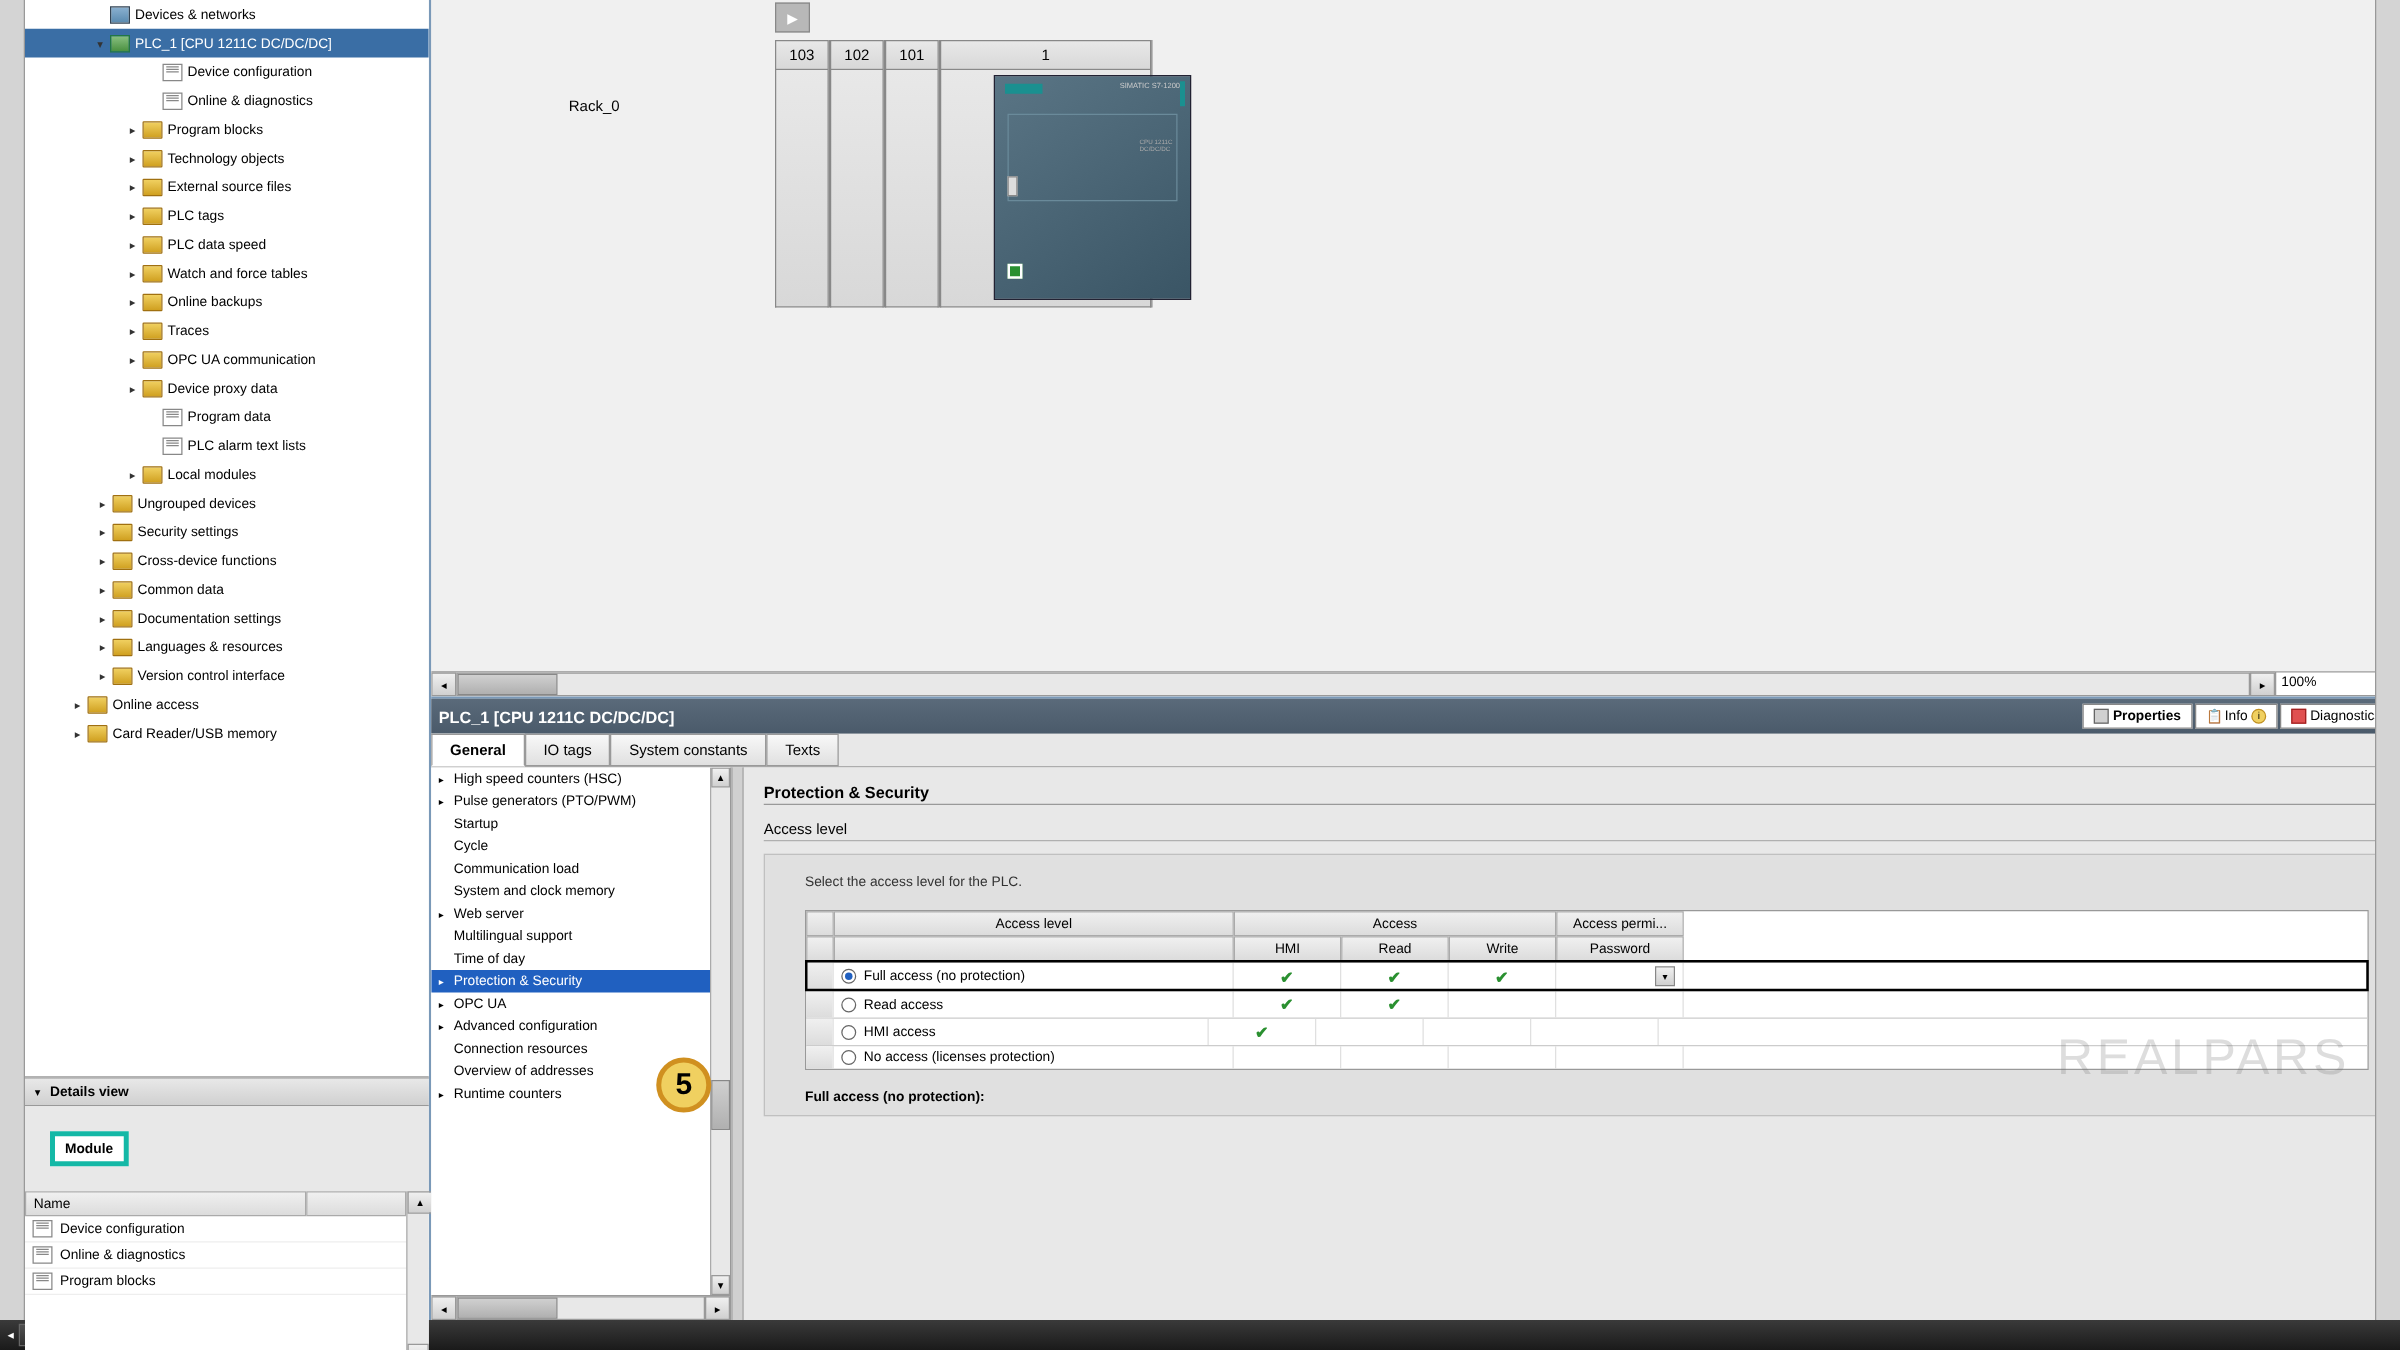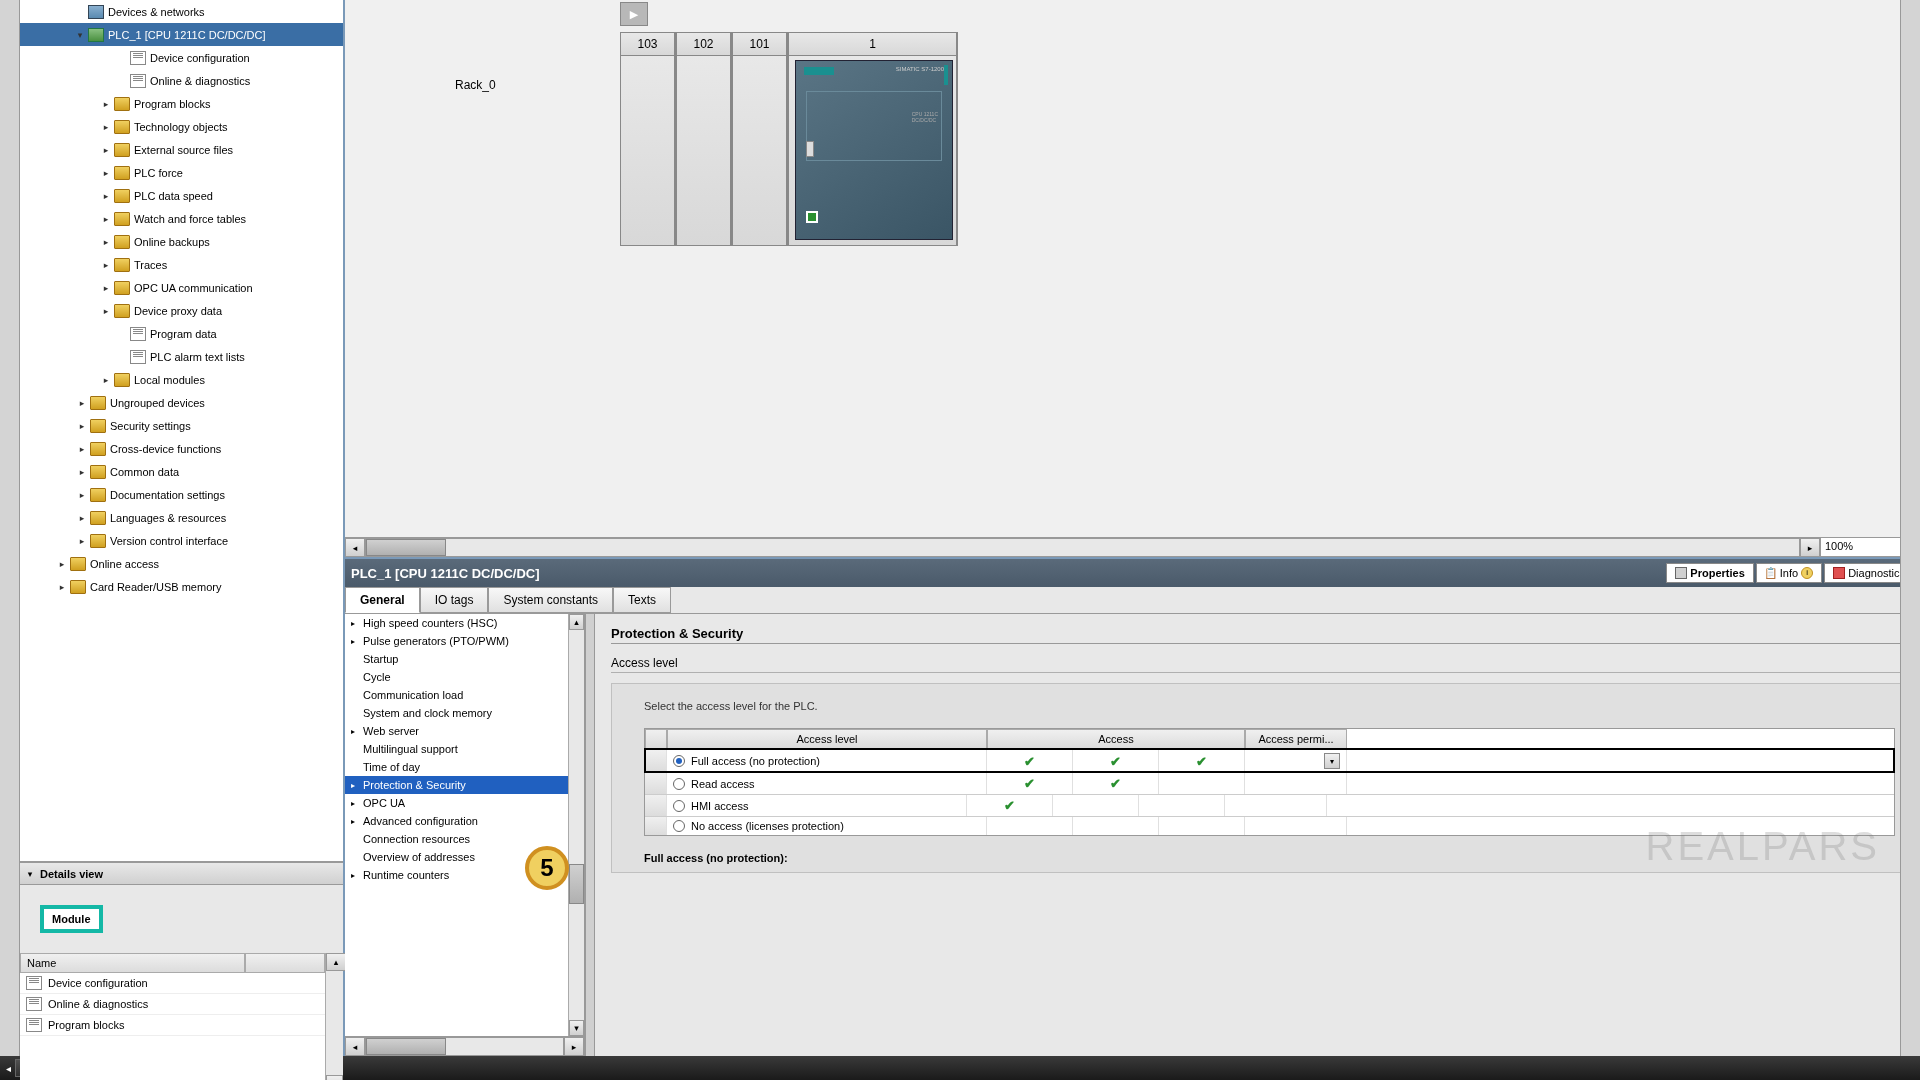--- a/index.html
+++ b/index.html
@@ -29,21 +29,21 @@
 .details-scroll{position:absolute;right:0;width:18px;background:#e8e8e8;border-left:1px solid #aaa}
 .center-area{flex:1;display:flex;flex-direction:column;position:relative}
 .device-view{flex:0 0 557px;background:#f0f0f0;position:relative;overflow:hidden}
 .rack-container{position:absolute;left:110px;top:0}
 .rack-label{position:absolute;left:0;top:78px;font-size:12px}
 .rack-arrow{position:absolute;left:165px;top:2px;width:28px;height:24px;background:#b8b8b8;border:1px solid #888;display:flex;align-items:center;justify-content:center;color:#fff}
 .rack-slots{position:absolute;left:165px;top:32px;display:flex}
 .slot-header{border:1px solid #888;background:linear-gradient(#e8e8e8,#d8d8d8);text-align:center;padding:4px 0;font-size:12px}
 .slot-body{border:1px solid #888;border-top:none;background:linear-gradient(#e8e8e8,#d8d8d8);height:190px}
 .slot{border-right:1px solid #888}
-.slot-narrow{width:56px}
+.slot-narrow{width:44px}
 .slot-wide{width:170px}
 .plc-module{position:absolute;left:340px;top:60px;width:158px;height:180px;background:linear-gradient(145deg,#5a7585,#3a5565);border:1px solid #223}
 .plc-brand{position:absolute;top:6px;left:8px;width:30px;height:8px;background:#1a9090}
 .plc-text{position:absolute;top:5px;right:8px;font-size:6px;color:#ccc}
 .plc-led{position:absolute;right:4px;top:4px;width:4px;height:20px;background:#1a9090}
 .plc-panel{position:absolute;top:30px;left:10px;right:10px;height:70px;border:1px solid #6a8a9a}
 .plc-label{position:absolute;font-size:5px;color:#aaa}
 .plc-connector{position:absolute;left:10px;top:80px;width:8px;height:16px;background:#ddd;border:1px solid #888}
 .plc-run{position:absolute;left:10px;bottom:16px;width:12px;height:12px;background:#2a9030;border:2px solid #fff}
 .dev-hscroll{position:absolute;bottom:0;left:0;right:100px;height:20px;display:flex;background:#e0e0e0;border-top:1px solid #999}
@@ -137,21 +137,21 @@
           <span>Technology objects</span>
         </div>
         <div class="tree-item" style="padding-left: 80px;">
           <span class="tree-arrow">▸</span>
           <span class="tree-icon icon-folder"></span>
           <span>External source files</span>
         </div>
         <div class="tree-item" style="padding-left: 80px;">
           <span class="tree-arrow">▸</span>
           <span class="tree-icon icon-folder"></span>
-          <span>PLC force</span>
+          <span>PLC tags</span>
         </div>
         <div class="tree-item" style="padding-left: 80px;">
           <span class="tree-arrow">▸</span>
           <span class="tree-icon icon-folder"></span>
           <span>PLC data speed</span>
         </div>
         <div class="tree-item" style="padding-left: 80px;">
           <span class="tree-arrow">▸</span>
           <span class="tree-icon icon-folder"></span>
           <span>Watch and force tables</span>
@@ -432,20 +432,28 @@
           <div class="section-title">Protection &amp; Security</div>
           <div class="sub-title">Access level</div>
           <div style="background:#e0e0e0;border:1px solid #c0c0c0;padding:8px">
             <div class="instruction">Select the access level for the PLC.</div>
             <div class="access-table">
               <div class="access-th">
                 <div class="access-th-cell" style="width:22px"></div>
                 <div class="access-th-cell" style="width:320px">Access level</div>
                 <div class="access-th-cell" style="width:258px">Access</div>
                 <div class="access-th-cell" style="width:102px">Access permi...</div>
+              </div>
+              <div class="access-sub-th">
+                <div class="access-th-cell" style="width:22px"></div>
+                <div class="access-th-cell" style="width:320px"></div>
+                <div class="access-th-cell" style="width:86px">HMI</div>
+                <div class="access-th-cell" style="width:86px">Read</div>
+                <div class="access-th-cell" style="width:86px">Write</div>
+                <div class="access-th-cell" style="width:102px">Password</div>
               </div>
               <div id="access-rows">
                   <div class="access-row highlighted">
     <div class="access-cell" style="width:22px;background:linear-gradient(#f0f0f0,#dcdcdc)"></div>
     <div class="access-cell" style="width:320px">
                       <span class="radio checked"></span>
                       <span>Full access (no protection)</span>
                     </div>
     <div class="access-cell" style="width:86px;justify-content:center">
                       <span class="check">✔</span>

